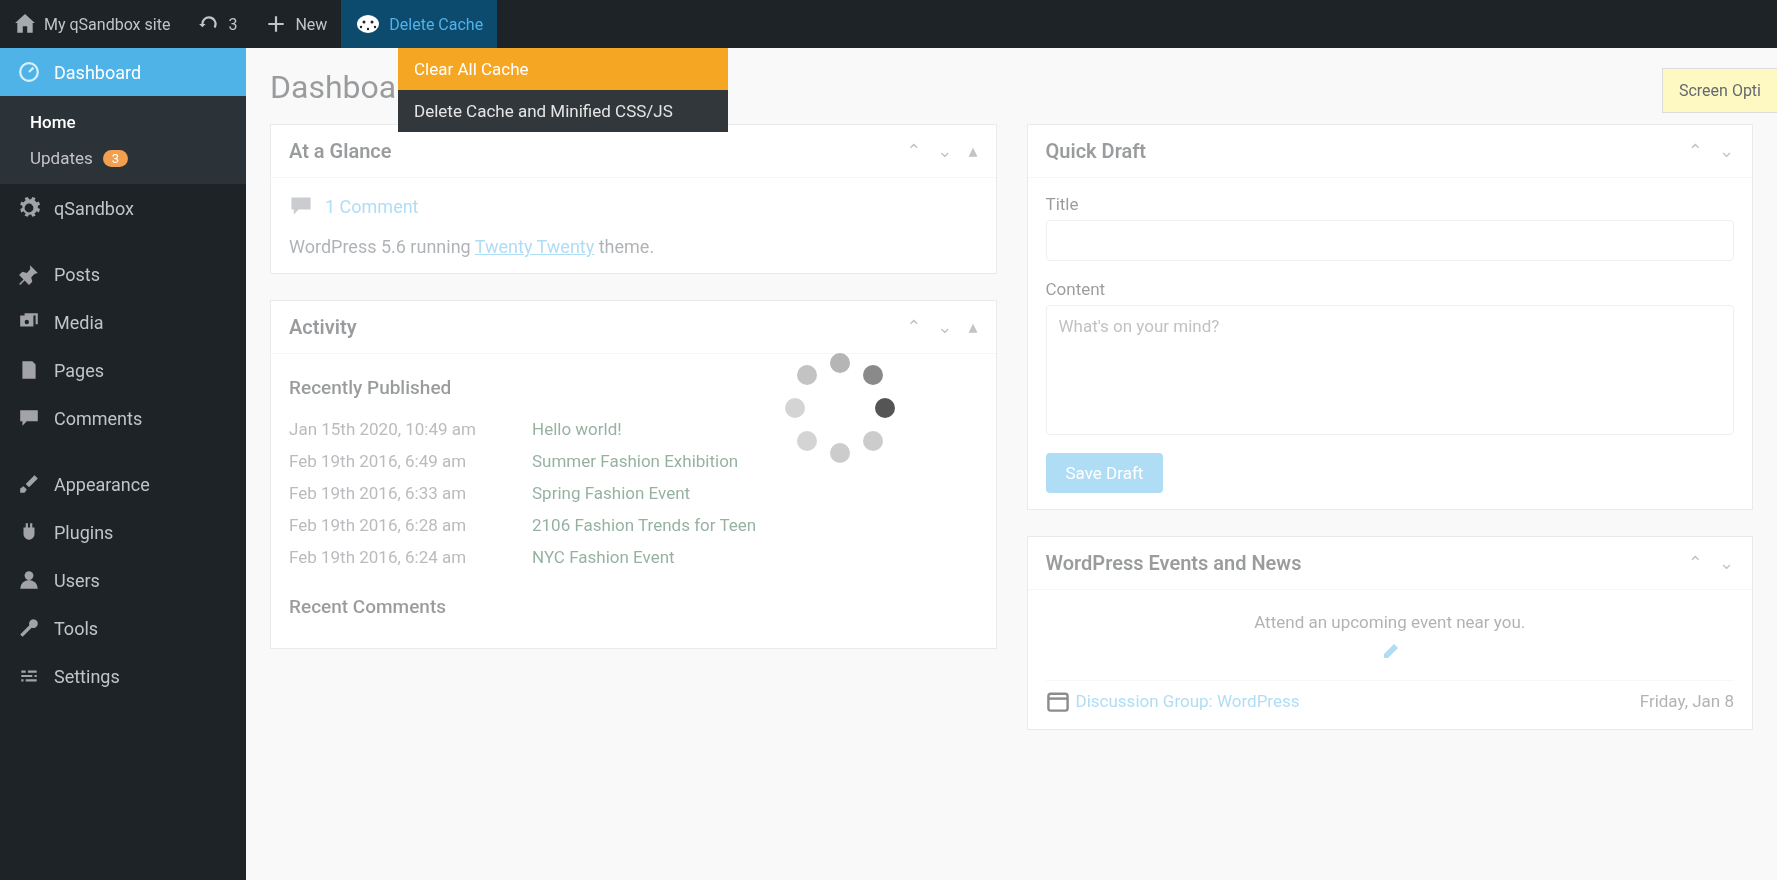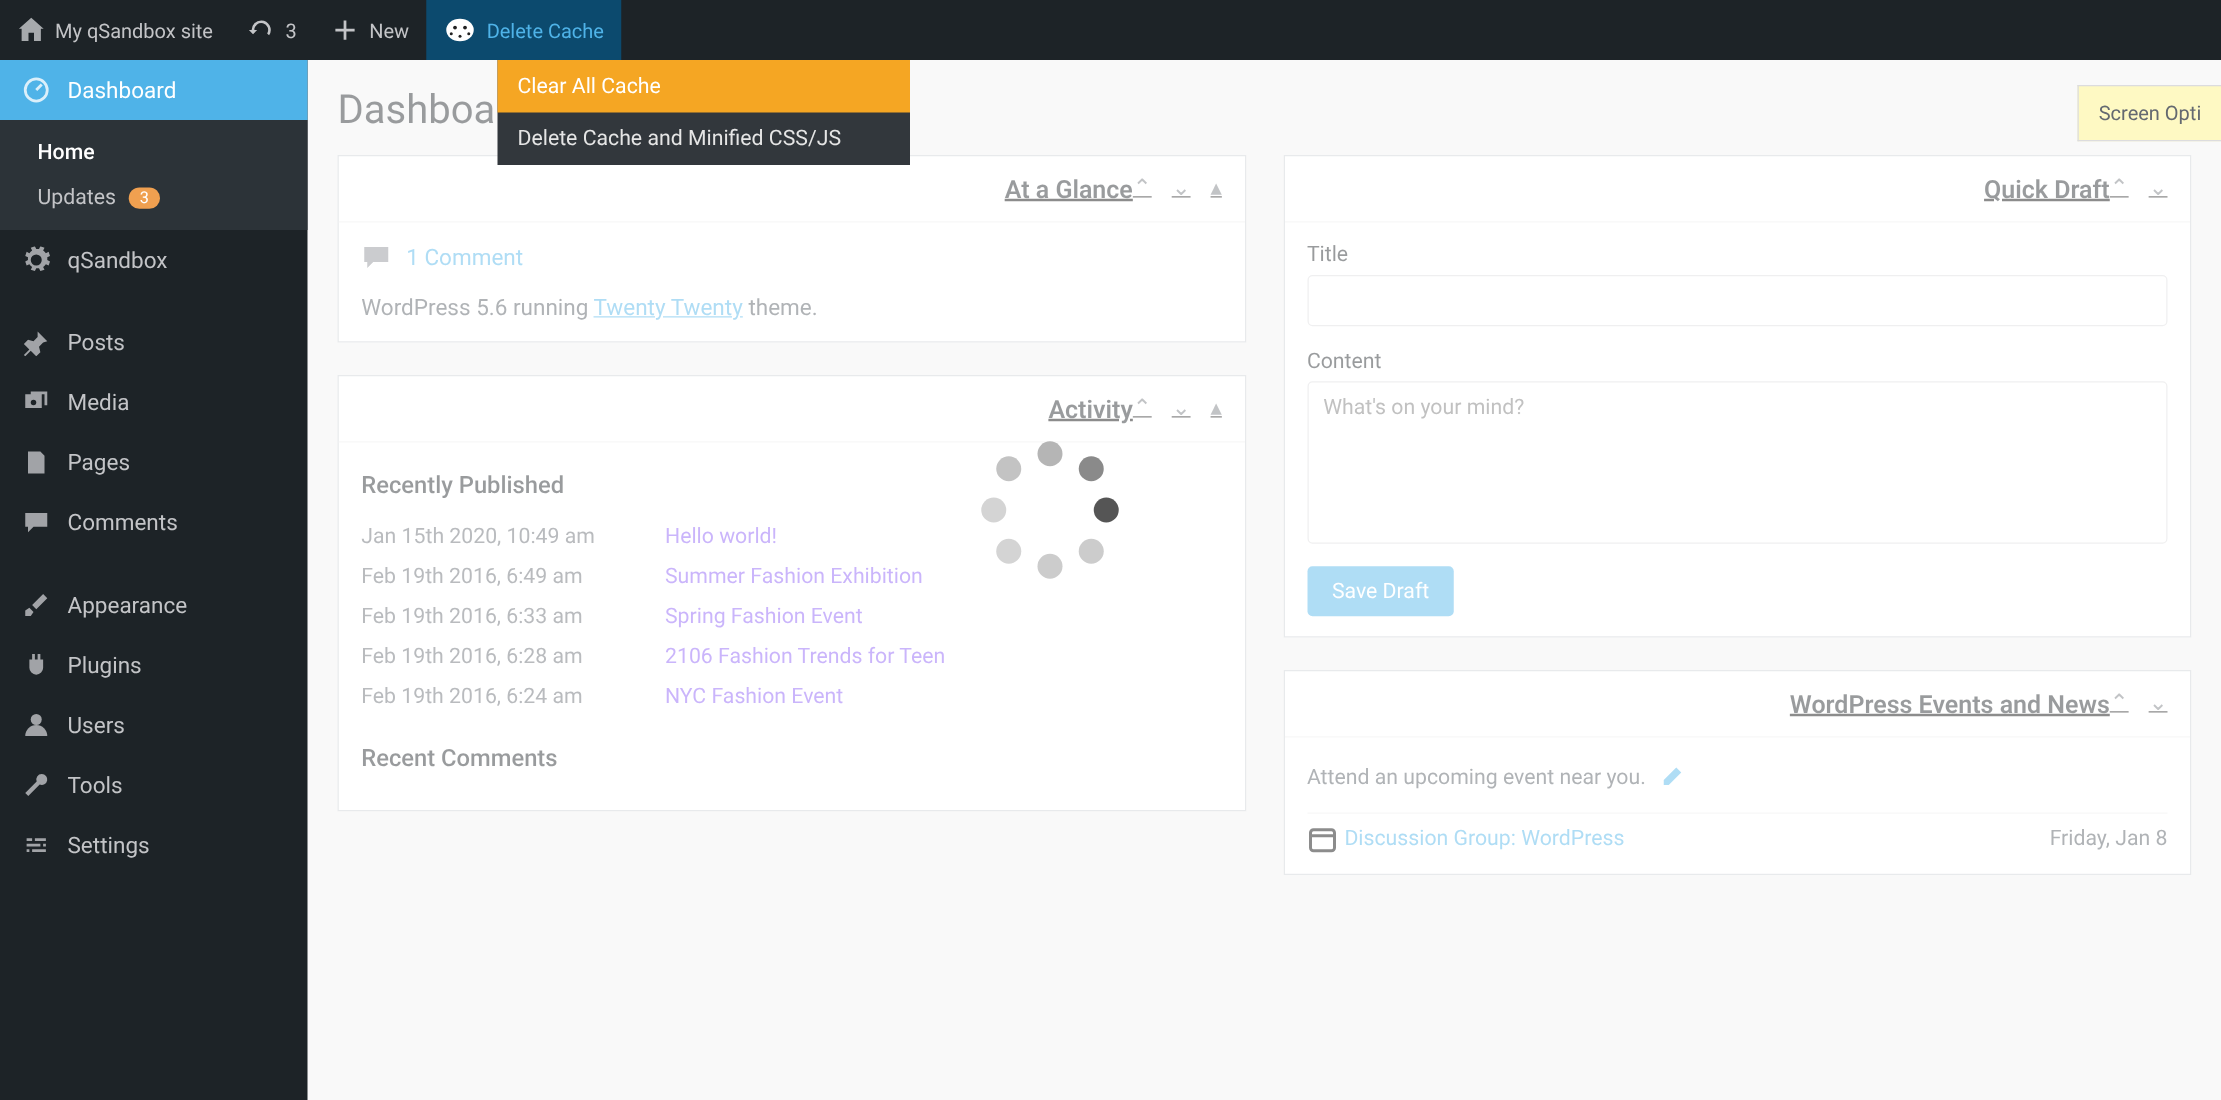--- a/index.html
+++ b/index.html
@@ -37,48 +37,48 @@
 .sidebar-sep { height: 6px; background: transparent; margin: 6px 0; }
 
 
 .main { position: absolute; left: 246px; right: 0; top: 48px; bottom: 0; padding: 20px 24px; overflow: hidden; }
 .page-title { font-size: 32px; font-weight: 400; color: #1d2327; margin-bottom: 18px; }
 
 .columns { display: flex; gap: 30px; }
 .col { flex: 1; min-width: 0; }
 
 .box { background: #fff; border: 1px solid #ccd0d4; margin-bottom: 26px; }
-.box-header { display: flex; align-items: center; justify-content: flex-end; padding: 14px 18px; border-bottom: 1px solid #eee; text-decoration: underline; }
+.box-header { display: flex; align-items: center; justify-content: space-between; padding: 14px 18px; border-bottom: 1px solid #eee; }
 .box-title { font-size: 20px; font-weight: 600; color: #1d2327; }
 .box-controls { display: flex; gap: 16px; color: #787c82; }
 .box-controls span { font-size: 18px; cursor: pointer; line-height: 1; }
 .box-body { padding: 16px 18px; }
 
 
 .glance-grid { display: flex; gap: 80px; margin-bottom: 18px; }
 .glance-item { display: flex; align-items: center; gap: 12px; font-size: 18px; }
 .glance-item a { color: #4fb3e8; text-decoration: none; }
 .glance-item svg { width: 24px; height: 24px; fill: #8c8f94; }
 .glance-foot { color: #50575e; font-size: 18px; }
 .glance-foot a { color: #4fb3e8; text-decoration: underline; }
 
 
 .activity-section-title { font-size: 19px; color: #1d2327; margin: 6px 0 14px; font-weight: 500; }
 .activity-row { display: flex; gap: 28px; padding: 6px 0; font-size: 17px; }
 .activity-date { color: #646970; width: 215px; }
-.activity-link { color: #8b5cf6; text-decoration: none; }
+.activity-link { color: #14532d; text-decoration: none; }
 
 
 .qd-label { font-size: 17px; color: #1d2327; margin-bottom: 6px; display: block; }
 .qd-input { width: 100%; border: 1px solid #dcdcde; border-radius: 4px; padding: 10px 12px; font-size: 16px; margin-bottom: 18px; }
 .qd-textarea { width: 100%; height: 130px; border: 1px solid #dcdcde; border-radius: 4px; padding: 10px 12px; font-size: 17px; color: #8b5cf6; margin-bottom: 14px; resize: none; }
 .qd-button { background: #4fb3e8; color: #fff; border: none; border-radius: 4px; padding: 10px 20px; font-size: 17px; cursor: pointer; }
 
 
-.events-intro { font-size: 17px; color: #50575e; padding: 6px 0 18px; display: flex; align-items: center; gap: 10px; }
+.events-intro { font-size: 17px; color: #50575e; padding: 6px 0 18px; display: flex; align-items: center; gap: 10px; flex-direction: column; }
 .events-intro svg { width: 20px; height: 20px; fill: #4fb3e8; }
 .event-row { display: flex; align-items: center; gap: 6px; font-size: 17px; padding-top: 8px; border-top: 1px solid #eee; }
 .event-row svg { width: 24px; height: 24px; fill: #8c8f94; }
 .event-link { color: #4fb3e8; text-decoration: none; flex: 1; }
 .event-date { color: #50575e; }
 
 
 .spinner { position: absolute; left: 840px; top: 408px; width: 110px; height: 110px; z-index: 70; transform: translate(-50%, -50%); pointer-events: none; }
 .spinner-dot { position: absolute; width: 20px; height: 20px; border-radius: 50%; background: #c3c4c7; }
 .sd1 { top: 0; left: 45px; background: #b5b5b5; }

